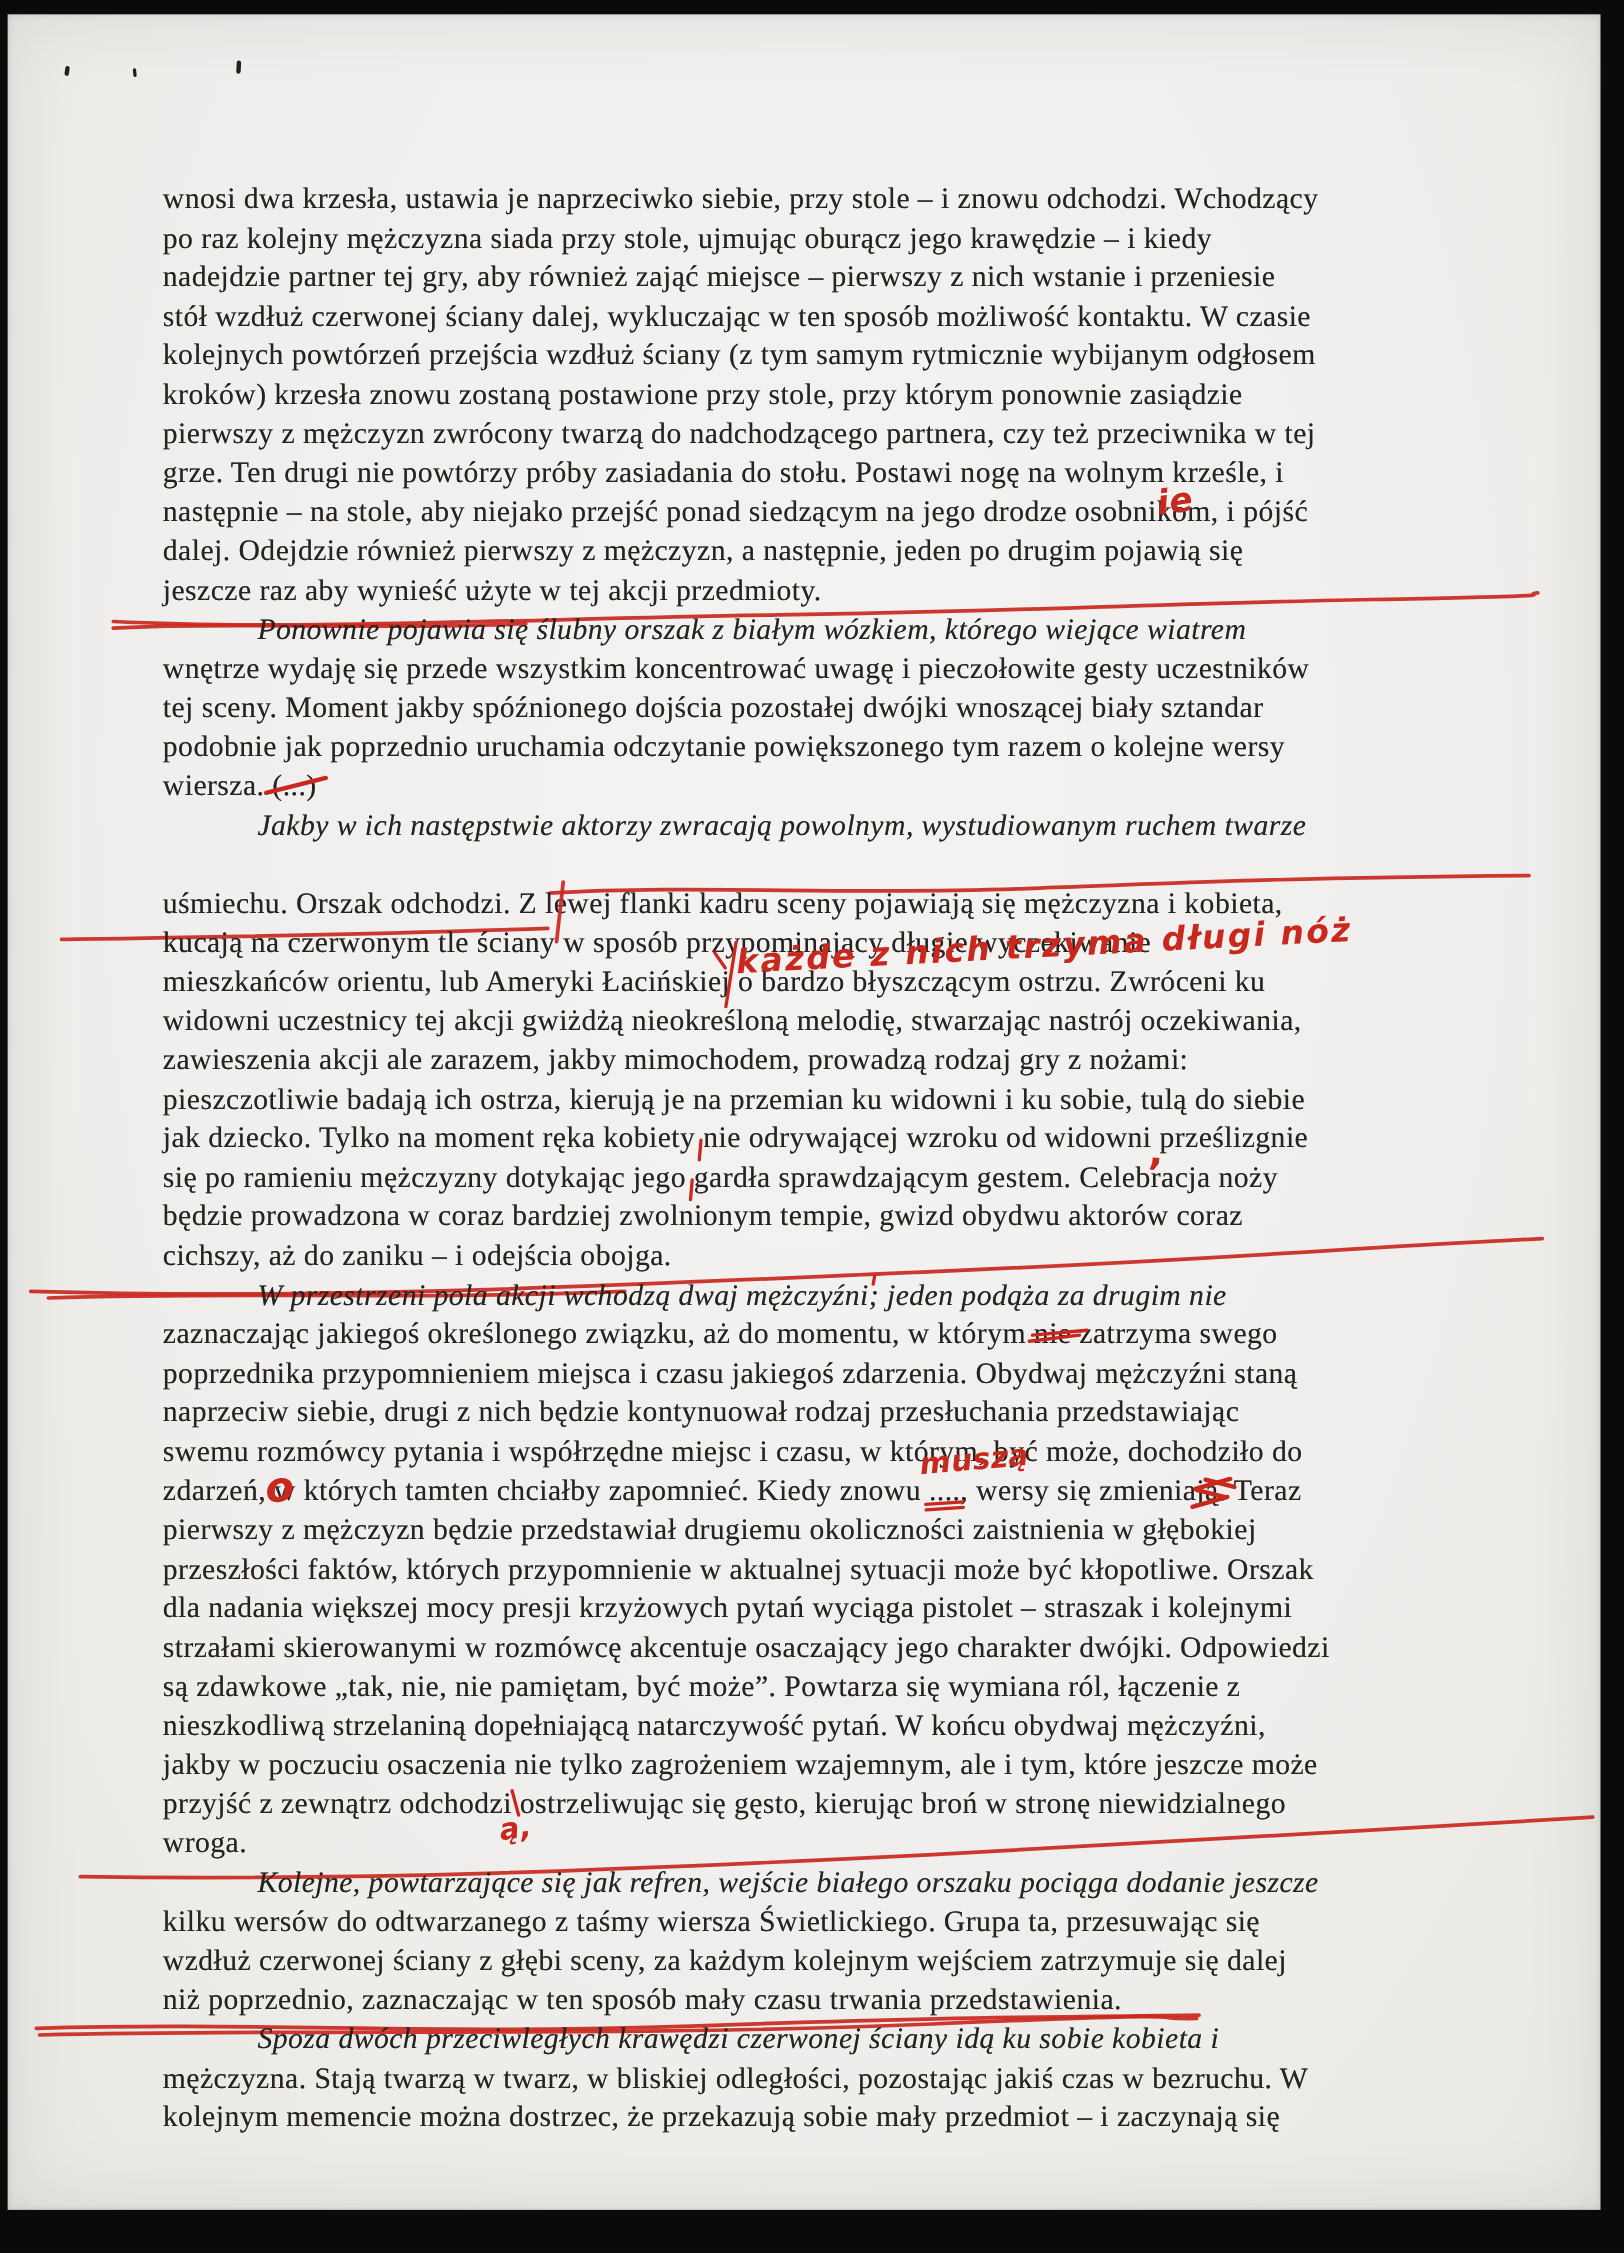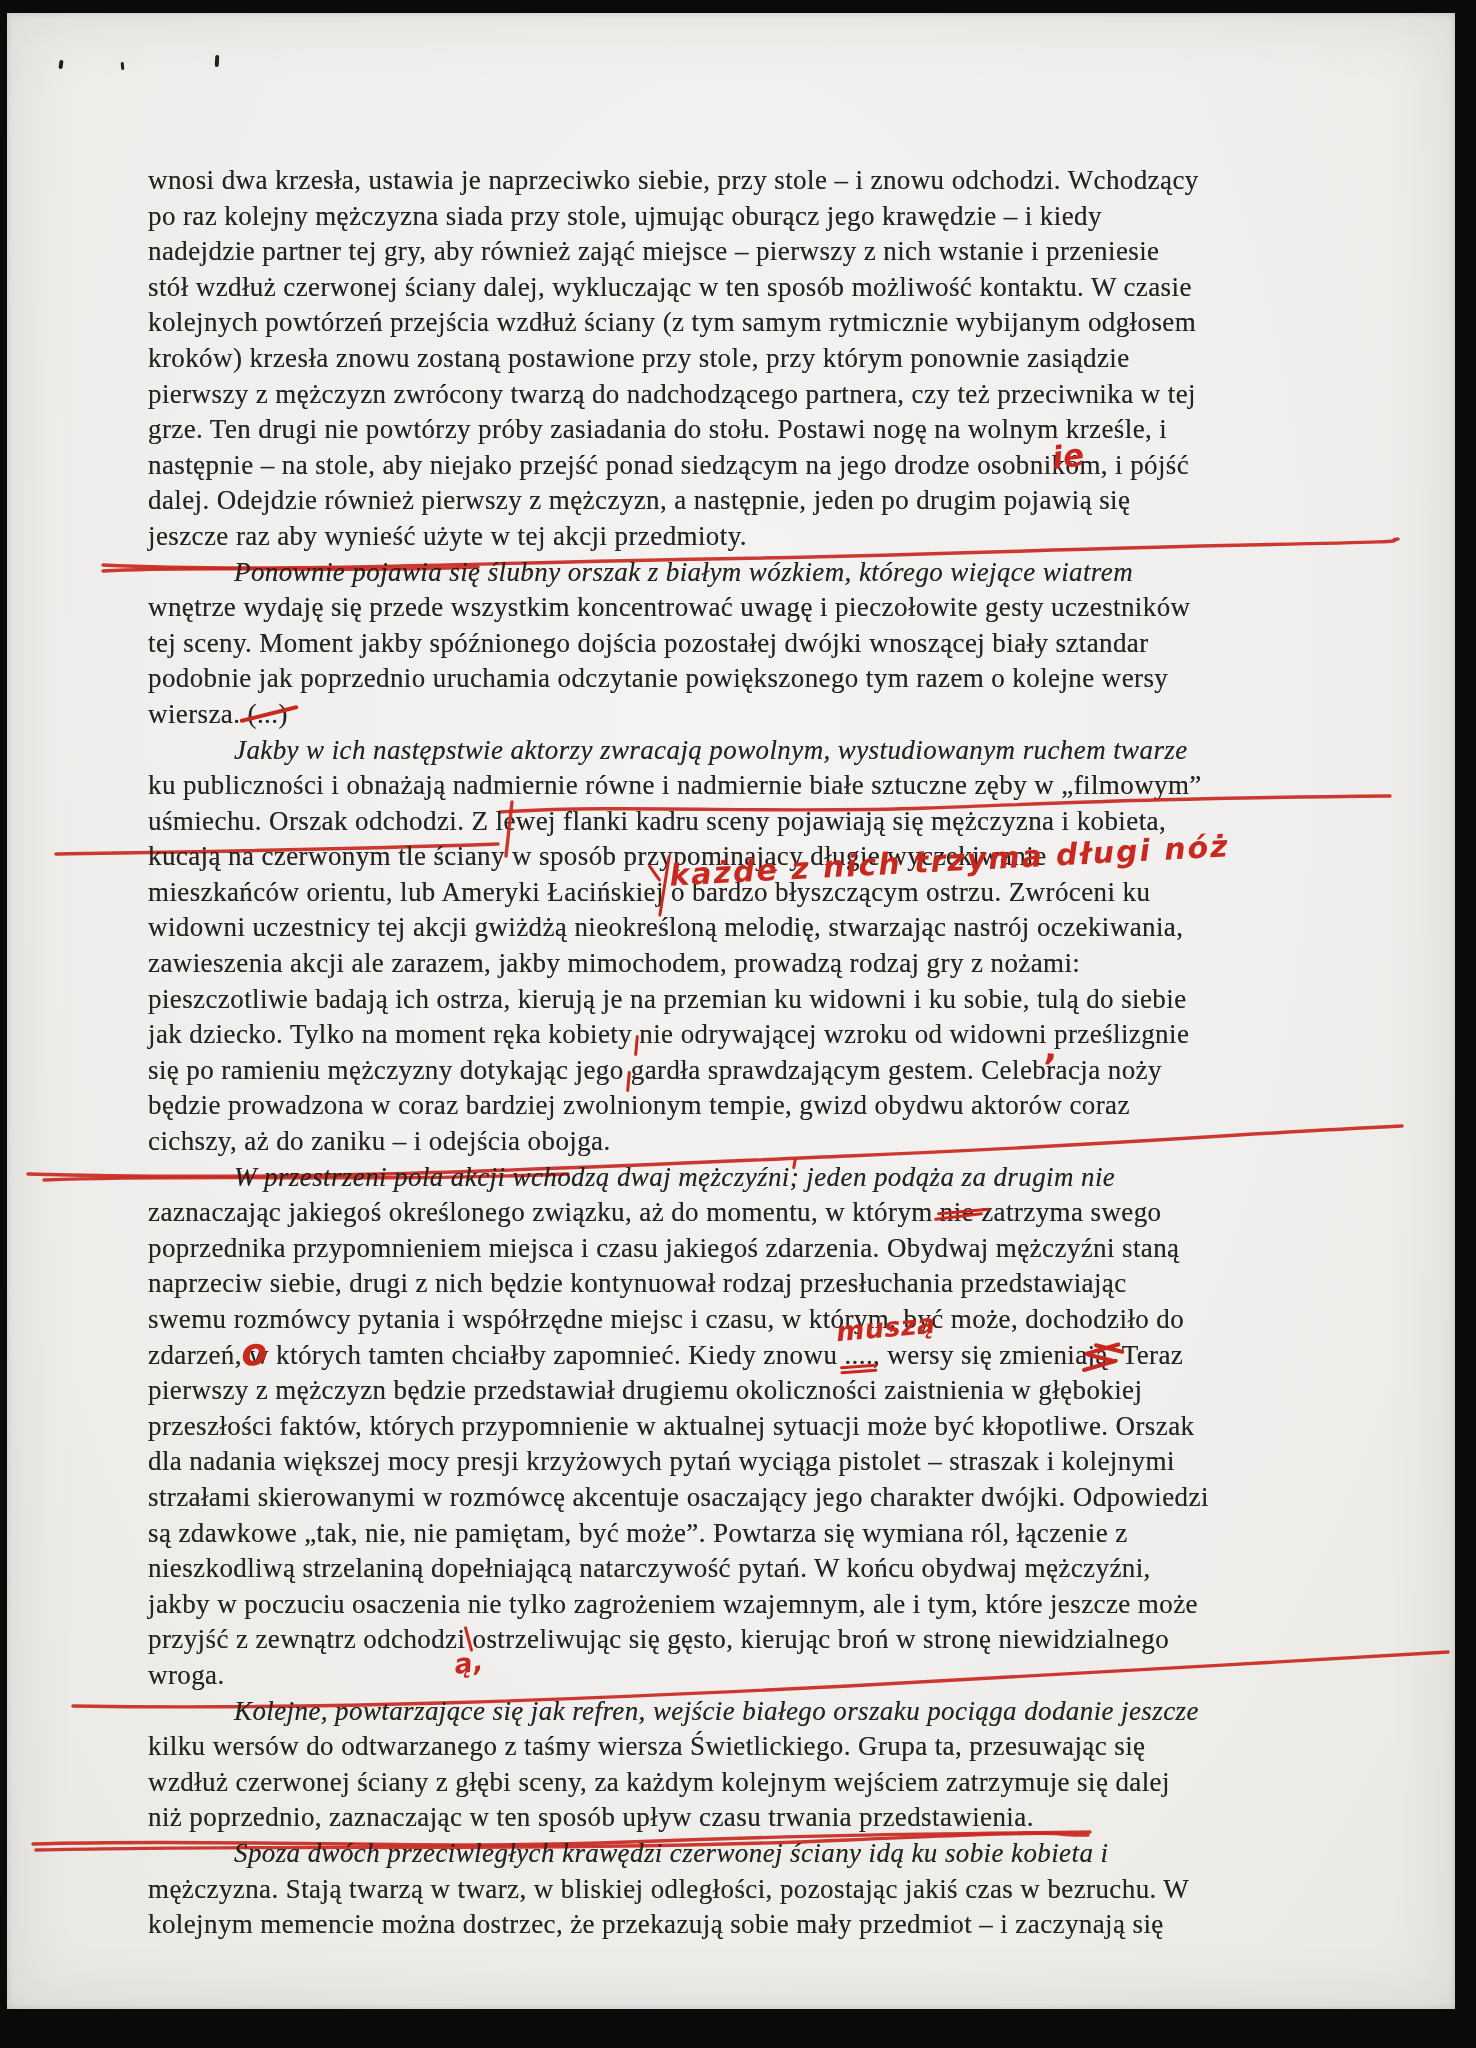--- a/index.html
+++ b/index.html
@@ -84,21 +84,21 @@
       <div class="ln lastln"><span>jeszcze raz aby wynieść użyte w tej akcji przedmioty.</span><svg class="ul">
           <path d="M-45 46 C 120 54 320 44 560 40 S 900 30 1100 26 S 1230 22 1250 20" fill="none" stroke="#c9281e" stroke-width="3.4" stroke-linecap="round" opacity="0.92"></path>
           <path d="M-45 52 C 60 46 180 54 330 48" fill="none" stroke="#c9281e" stroke-width="3.4" stroke-linecap="round" opacity="0.92"></path>
         </svg></div>
       <div class="ln ind"><span>Ponownie pojawia się ślubny orszak z białym wózkiem, którego wiejące wiatrem</span></div>
       <div class="ln"><span>wnętrze wydaję się przede wszystkim koncentrować uwagę i pieczołowite gesty uczestników</span></div>
       <div class="ln"><span>tej sceny. Moment jakby spóźnionego dojścia pozostałej dwójki wnoszącej biały sztandar</span></div>
       <div class="ln"><span>podobnie jak poprzednio uruchamia odczytanie powiększonego tym razem o kolejne wersy</span></div>
       <div class="ln lastln"><span>wiersza. </span><span class="mk mk-strikediag">(...)</span></div>
       <div class="ln ind"><span>Jakby w ich następstwie aktorzy zwracają powolnym, wystudiowanym ruchem twarze</span></div>
-      <div class="ln"><span>ku publiczności i obnażają nadmiernie równe i nadmiernie białe sztuczne zęby w „filmowym”</span><svg class="ul">
+      <div class="ln"><svg class="ul">
           <path d="M352 44 C 480 36 620 46 780 40 S 1020 30 1242 28" fill="none" stroke="#c9281e" stroke-width="3.4" stroke-linecap="round" opacity="0.92"></path>
         </svg></div>
       <div class="ln"><span>uśmiechu. Orszak odchodzi. Z lewej flanki kadru sceny pojawiają się mężczyzna i kobieta,</span><svg class="ul">
           <path d="M-92 50 C 40 48 180 46 350 40" fill="none" stroke="#c9281e" stroke-width="3.4" stroke-linecap="round" opacity="0.92"></path>
           <path d="M364 -2 L 358 52" fill="none" stroke="#c9281e" stroke-width="3.4" stroke-linecap="round" opacity="0.92"></path>
         </svg></div>
       <div class="ln"><span>kucają na czerwonym tle ściany w sposób przypominający długie wyczekiwanie</span></div>
       <div class="ln"><span>mieszkańców orientu, lub Ameryki Łacińskiej </span><span class="mk mk-ins_noz">o<span class="hand">każde z nich trzyma długi nóż</span></span><span> bardzo błyszczącym ostrzu. Zwróceni ku</span></div>
       <div class="ln"><span>widowni uczestnicy tej akcji gwiżdżą nieokreśloną melodię, stwarzając nastrój oczekiwania,</span></div>
       <div class="ln"><span>zawieszenia akcji ale zarazem, jakby mimochodem, prowadzą rodzaj gry z nożami:</span></div>
@@ -123,21 +123,21 @@
       <div class="ln"><span>są zdawkowe „tak, nie, nie pamiętam, być może”. Powtarza się wymiana ról, łączenie z</span></div>
       <div class="ln"><span>nieszkodliwą strzelaniną dopełniającą natarczywość pytań. W końcu obydwaj mężczyźni,</span></div>
       <div class="ln"><span>jakby w poczuciu osaczenia nie tylko zagrożeniem wzajemnym, ale i tym, które jeszcze może</span></div>
       <div class="ln"><span>przyjść z zewnątrz odchodz</span><span class="mk mk-a_below">i<span class="hand">ą,</span></span><span> ostrzeliwując się gęsto, kierując broń w stronę niewidzialnego</span></div>
       <div class="ln lastln"><span>wroga.</span><svg class="ul">
           <path d="M-75 48 C 180 52 420 42 700 28 S 1080 6 1300 -6" fill="none" stroke="#c9281e" stroke-width="3.4" stroke-linecap="round" opacity="0.92"></path>
         </svg></div>
       <div class="ln ind"><span>Kolejne, powtarzające się jak refren, wejście białego orszaku pociąga dodanie jeszcze</span></div>
       <div class="ln"><span>kilku wersów do odtwarzanego z taśmy wiersza Świetlickiego. Grupa ta, przesuwając się</span></div>
       <div class="ln"><span>wzdłuż czerwonej ściany z głębi sceny, za każdym kolejnym wejściem zatrzymuje się dalej</span></div>
-      <div class="ln lastln"><span>niż poprzednio, zaznaczając w ten sposób upływ czasu trwania przedstawienia.</span><svg class="ul">
+      <div class="ln lastln"><span>niż poprzednio, zaznaczając w ten sposób mały czasu trwania przedstawienia.</span><svg class="ul">
           <path d="M-115 44 C 80 38 260 50 480 42 S 780 34 942 32" fill="none" stroke="#c9281e" stroke-width="3.4" stroke-linecap="round" opacity="0.92"></path>
           <path d="M-112 50 C 140 44 420 52 700 40 S 880 36 940 35" fill="none" stroke="#c9281e" stroke-width="3.4" stroke-linecap="round" opacity="0.92"></path>
         </svg></div>
       <div class="ln ind"><span>Spoza dwóch przeciwległych krawędzi czerwonej ściany idą ku sobie kobieta i</span></div>
       <div class="ln"><span>mężczyzna. Stają twarzą w twarz, w bliskiej odległości, pozostając jakiś czas w bezruchu. W</span></div>
       <div class="ln"><span>kolejnym memencie można dostrzec, że przekazują sobie mały przedmiot – i zaczynają się</span></div>
     </div>
 </div>
 
 </body></html>

